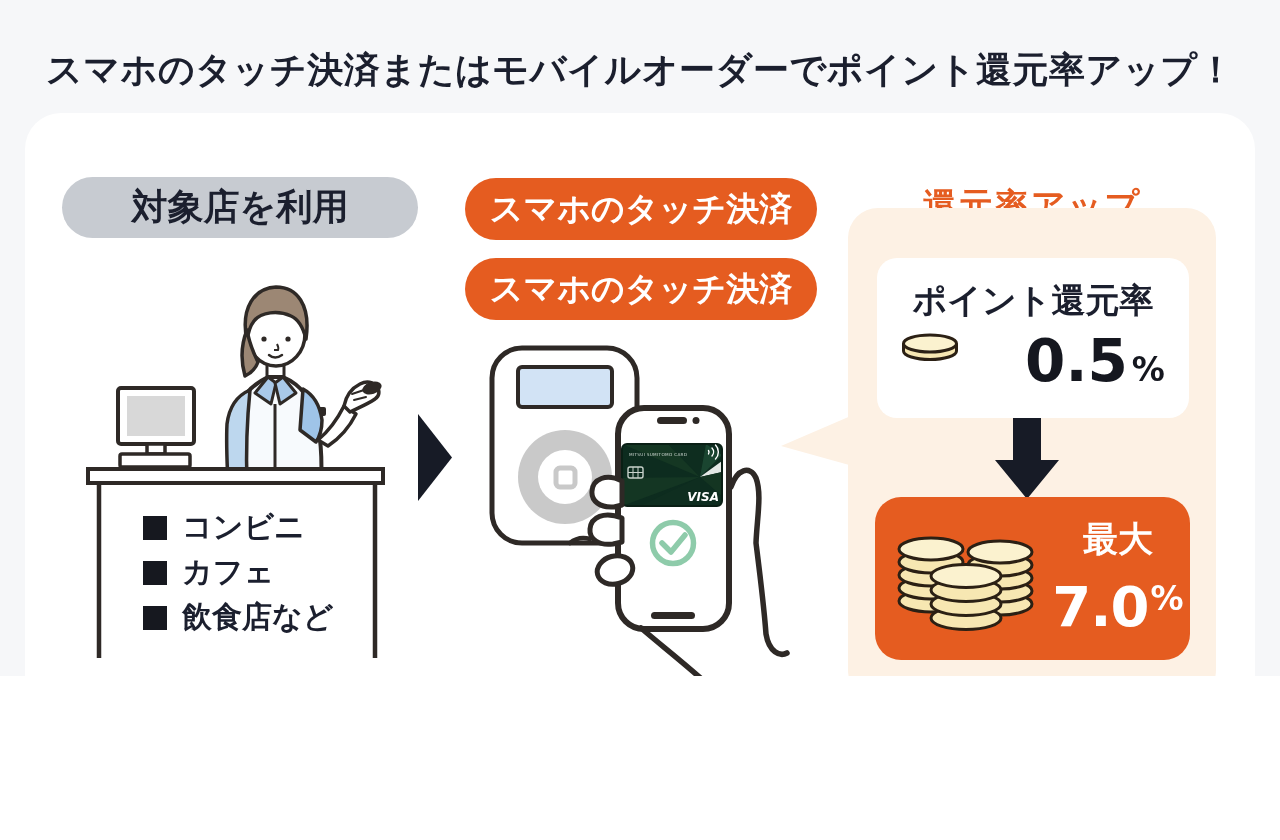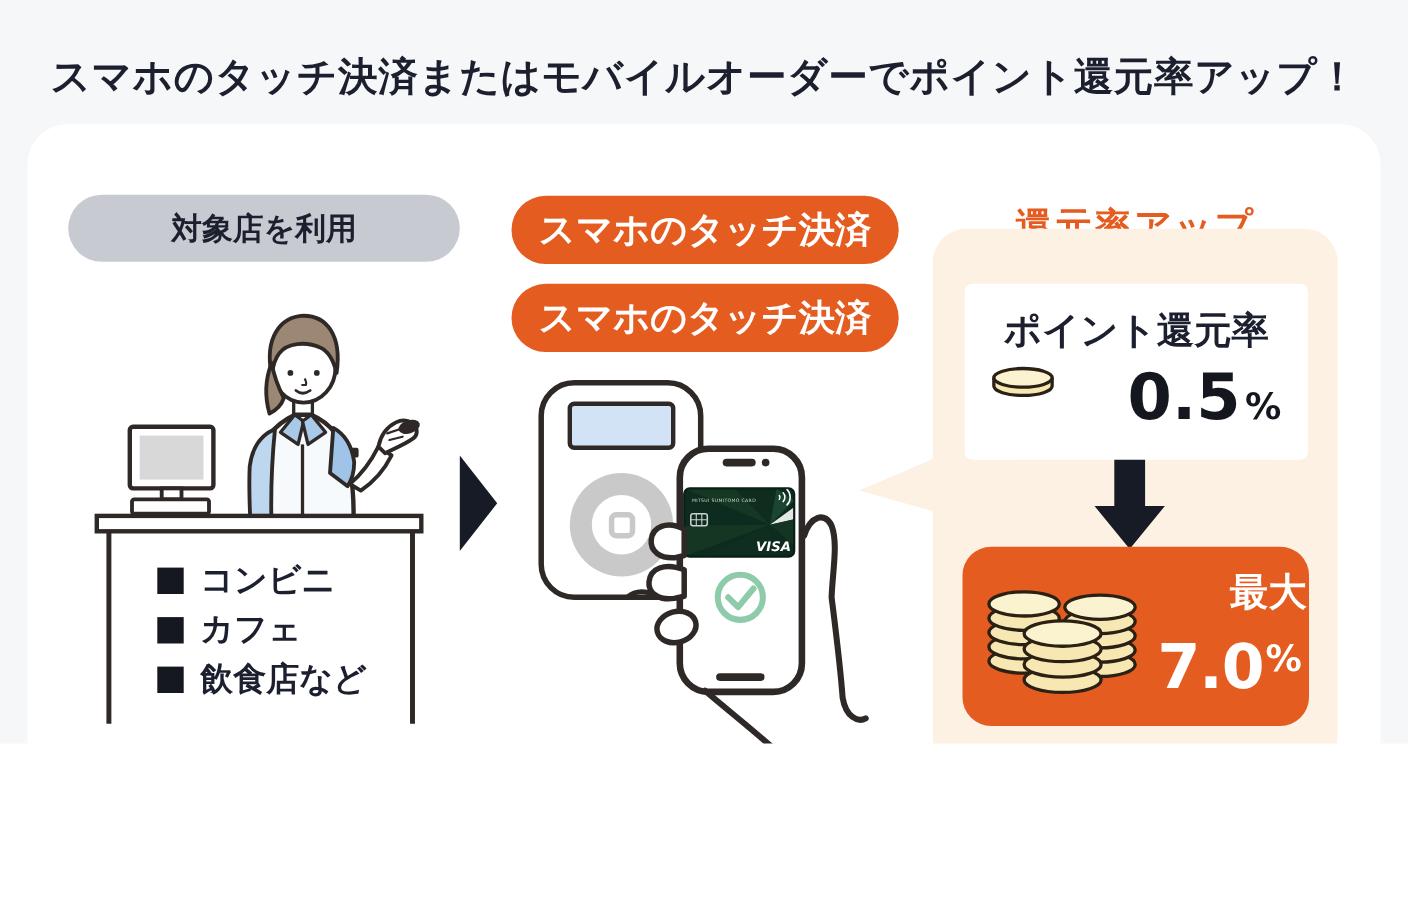--- a/index.html
+++ b/index.html
@@ -3,39 +3,39 @@
 <meta charset="utf-8">
 <style>
   html,body{margin:0;padding:0;}
   body{width:1280px;height:840px;font-family:"DejaVu Sans","Liberation Sans",sans-serif;}
   #stage{position:relative;width:1280px;height:676px;background:#f6f7f9;overflow:hidden;}
   .title{position:absolute;left:0;top:46px;width:1280px;text-align:center;
          font-size:36px;font-weight:800;color:#1b1f2e;letter-spacing:0.5px;}
   .card{position:absolute;left:25px;top:113px;width:1230px;height:642px;background:#ffffff;border-radius:36px;}
   .pill{position:absolute;display:flex;align-items:center;justify-content:center;
         font-weight:800;border-radius:31px;}
-  .pill-gray{left:62px;top:177px;width:356px;height:61px;background:#c7cbd1;color:#1b1f2e;font-size:28px;}
+  .pill-gray{left:62px;top:177px;width:356px;height:61px;background:#c7cbd1;color:#1b1f2e;font-size:36px;}
   .pill-orange{left:465px;width:352px;height:62px;background:#e55c20;color:#ffffff;font-size:33px;}
   .pill-o1{top:178px;} .pill-o2{top:258px;}
   .bullet{position:absolute;left:143px;display:flex;align-items:center;gap:15px;
           font-size:30px;font-weight:800;color:#1b1f2e;}
   .bullet .sq{width:24px;height:24px;background:#16181f;flex:0 0 auto;}
   .abs{position:absolute;}
   .result-heading{position:absolute;left:848px;top:183px;width:368px;text-align:center;
                   font-size:34px;font-weight:800;color:#e55c20;letter-spacing:2px;}
   .panel{position:absolute;left:848px;top:208px;width:368px;height:492px;background:#fdf1e4;border-radius:30px;}
-  .white-box{position:absolute;left:877px;top:258px;width:312px;height:160px;background:#ffffff;border-radius:7px;}
+  .white-box{position:absolute;left:877px;top:258px;width:312px;height:160px;background:#ffffff;border-radius:20px;}
   .rate-label{margin-top:20px;text-align:center;font-size:34px;font-weight:800;color:#1b1f2e;}
   .rate-row{display:flex;justify-content:center;gap:66px;margin-top:8px;}
   .rate-value-wrap{display:flex;align-items:baseline;}
   .rate-value{font-size:58px;font-weight:800;color:#15171f;line-height:1;}
   .rate-unit{font-size:33px;font-weight:800;color:#15171f;margin-left:4px;}
   .orange-box{position:absolute;left:875px;top:497px;width:315px;height:163px;background:#e55c20;border-radius:26px;}
   .max-col{position:absolute;left:1048px;top:520px;width:140px;text-align:center;color:#ffffff;}
-  .max-label{font-size:35px;font-weight:800;line-height:1.1;text-align:right;}
+  .max-label{font-size:35px;font-weight:800;line-height:1.1;}
   .max-value-wrap{display:flex;align-items:flex-start;justify-content:center;margin-top:20px;}
   .max-value{font-size:56px;font-weight:800;line-height:1;letter-spacing:-1px;}
   .max-unit{font-size:33px;font-weight:800;margin-left:2px;}
   .logo-text{position:absolute;left:1160px;top:785px;font-size:29px;font-weight:800;color:#272c39;letter-spacing:1px;}
 </style>
 </head>
 <body>
 
 <div id="stage">
 

